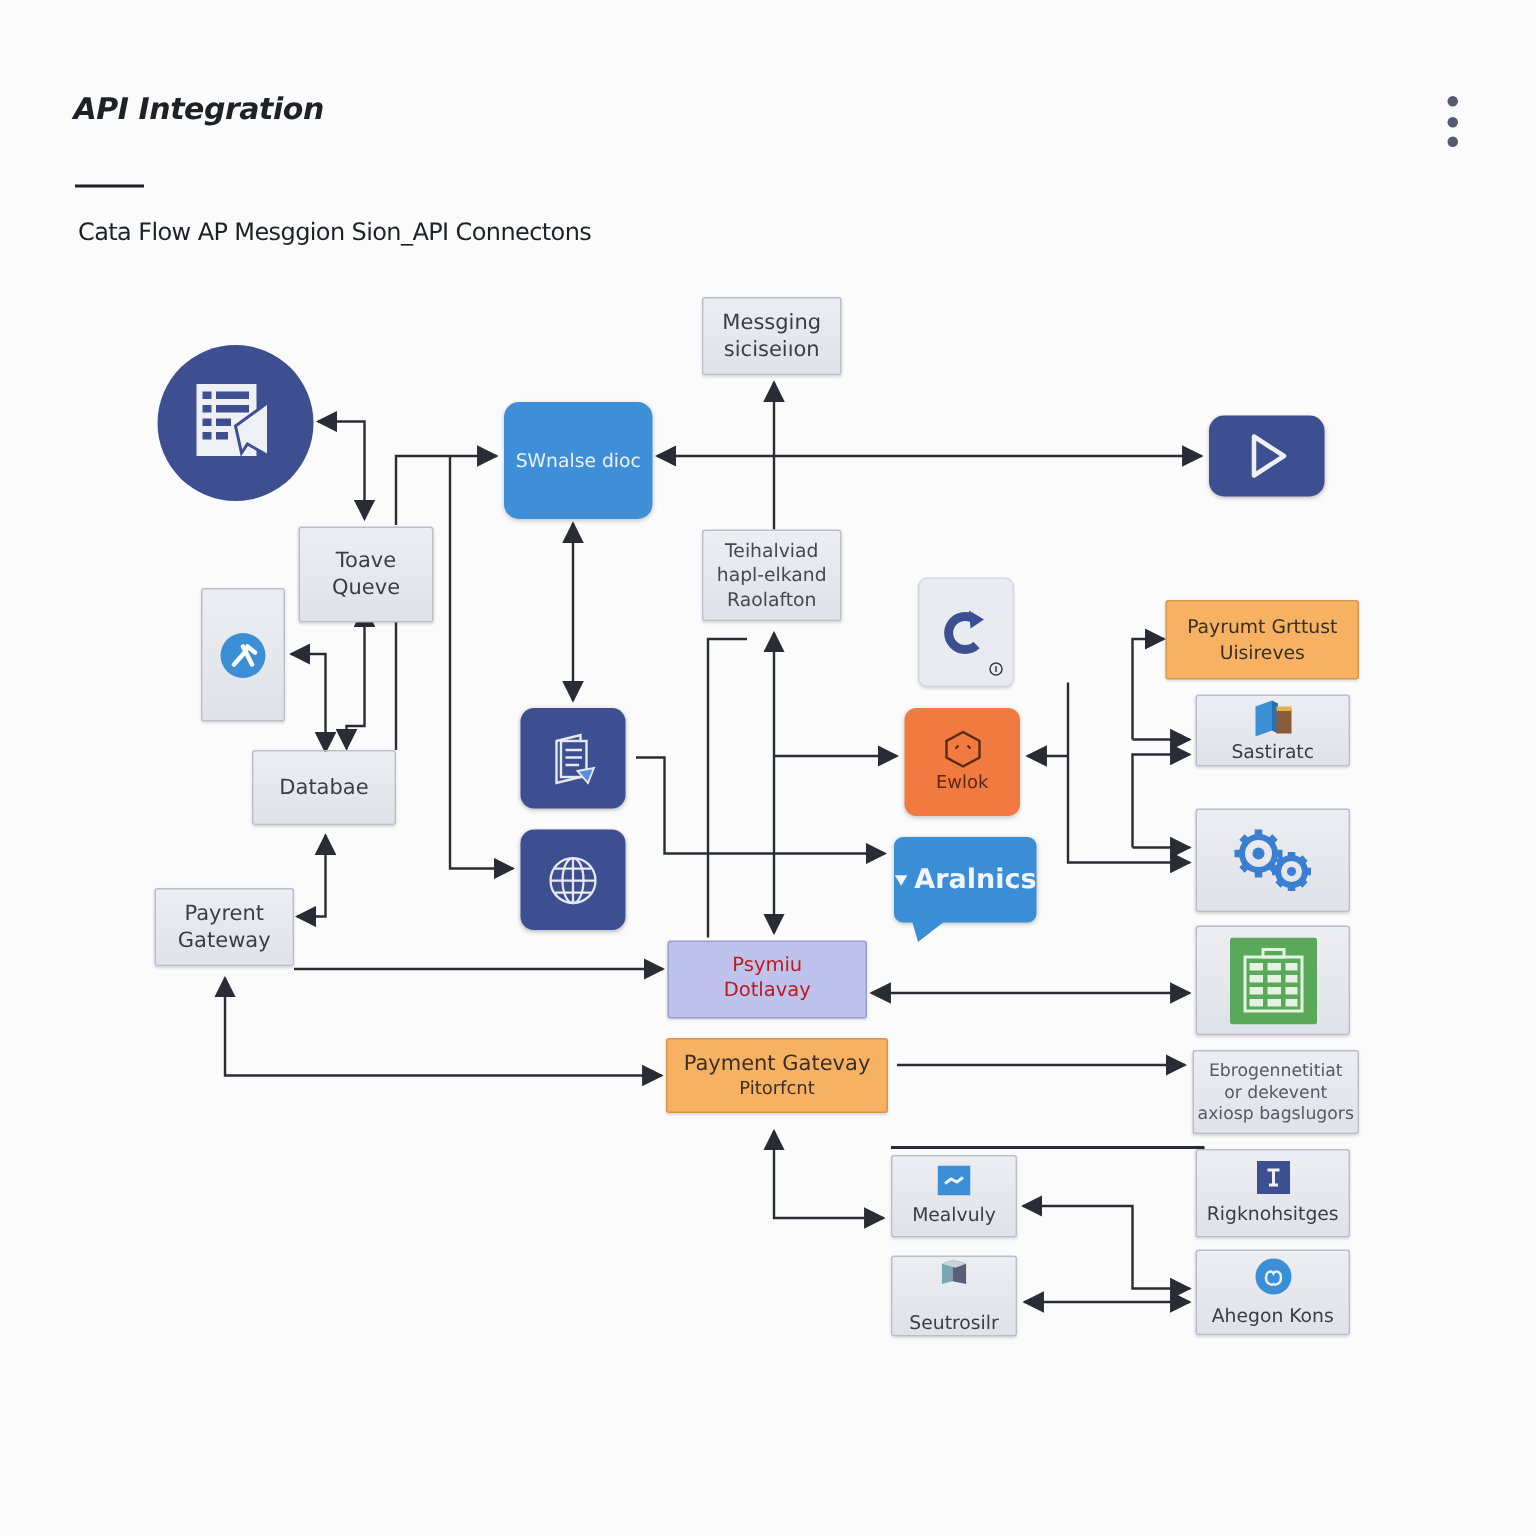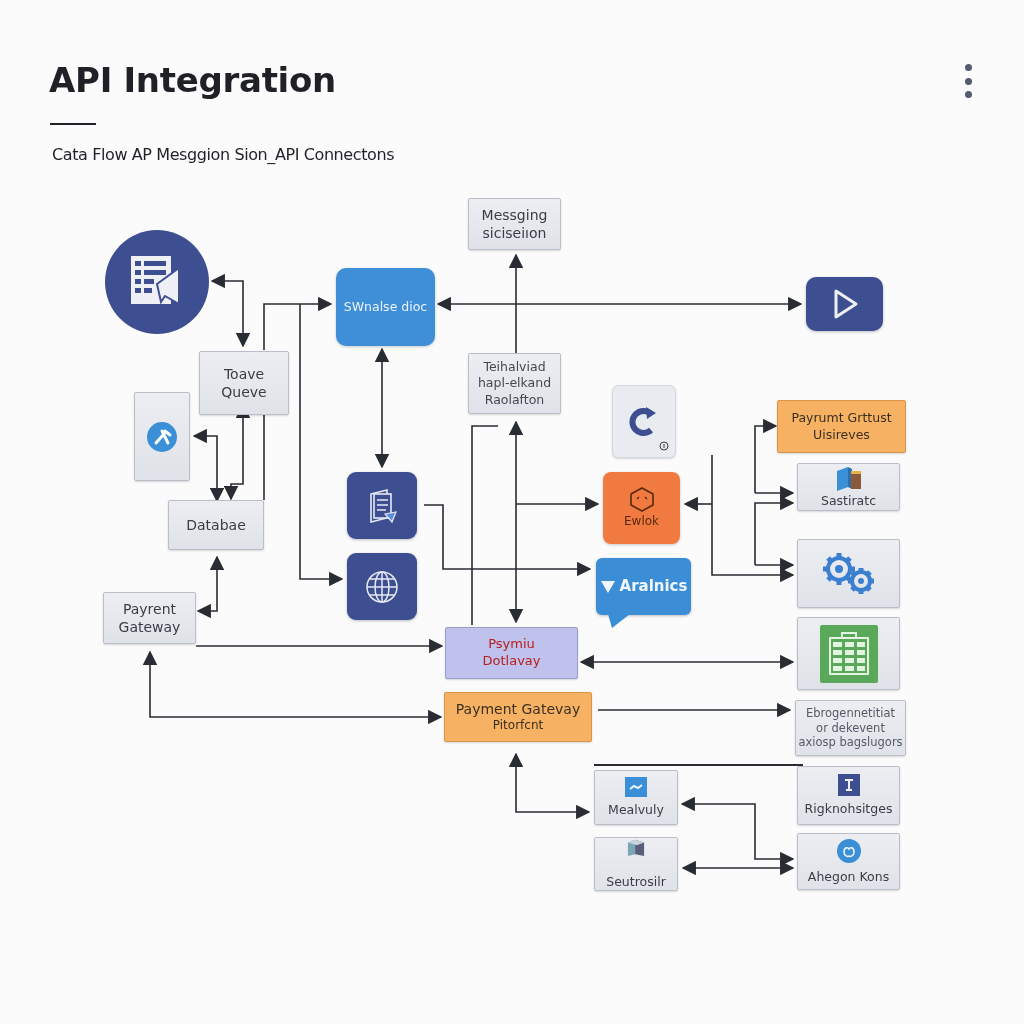--- a/index.html
+++ b/index.html
@@ -4,22 +4,22 @@
   <style>
     html, body { margin: 0; padding: 0; }
     body {
       width: 1024px; height: 1024px; overflow: hidden;
       background: #fbfbfc;
       font-family: "Liberation Sans", "DejaVu Sans", sans-serif;
       position: relative;
     }
     .title {
       position: absolute; left: 49px; top: 60px;
-      font-size: 34px; font-weight: bold; color: #1f2126;
-      font-family: "DejaVu Sans", sans-serif; letter-spacing: -0.3px;
+      font-size: 20px; font-weight: bold; color: #1f2126;
+      font-family: "DejaVu Sans", sans-serif; letter-spacing: -0.3px; font-style: italic;
     }
     .title-rule {
       position: absolute; left: 50px; top: 123px; width: 46px; height: 2px;
       background: #1f2126;
     }
     .subtitle {
       position: absolute; left: 52px; top: 145px;
       font-size: 16px; color: #1f2126;
       font-family: "DejaVu Sans", sans-serif; letter-spacing: -0.4px;
     }
@@ -192,21 +192,21 @@
 </div>
 
 <div class="node" style="left:603px;top:472px;width:77px;height:72px;background:#f07a40;border-radius:8px;color:#5a2a10;font-size:12px;box-shadow:0 1px 3px rgba(0,0,0,0.2);">
   <svg width="28" height="28" viewBox="0 0 28 28">
     <path d="M14,2 L25,8 V19 L14,25 L3,19 V8 Z" fill="none" stroke="#5a2a10" stroke-width="1.6"></path>
     <path d="M9,13 L11,11 M17,11 L19,13" stroke="#5a2a10" stroke-width="1.4"></path>
   </svg>
   <div>Ewlok</div>
 </div>
 
-<div class="node" style="left:596px;top:558px;width:95px;height:57px;background:#3b8ed6;border-radius:6px;color:#f0f6ff;font-size:15px;font-weight:bold;flex-direction:row;gap:4px;box-shadow:0 1px 3px rgba(0,0,0,0.25);">
+<div class="node" style="left:596px;top:558px;width:95px;height:57px;background:#3b8ed6;border-radius:6px;color:#f0f6ff;font-size:18px;font-weight:bold;flex-direction:row;gap:4px;box-shadow:0 1px 3px rgba(0,0,0,0.25);">
   <svg width="16" height="14" viewBox="0 0 16 14">
     <path d="M1,1 H15 L8,13 Z" fill="#f0f6ff"></path>
   </svg>
   <div>Aralnics</div>
   <svg width="22" height="14" viewBox="0 0 22 14" style="position:absolute;left:12px;bottom:-13px;">
     <path d="M0,0 H22 L4,14 Z" fill="#3b8ed6"></path>
   </svg>
 </div>
 
 <div class="node" style="left:806px;top:277px;width:77px;height:54px;background:#3d4f91;border-radius:10px;box-shadow:0 1px 3px rgba(0,0,0,0.25);">

